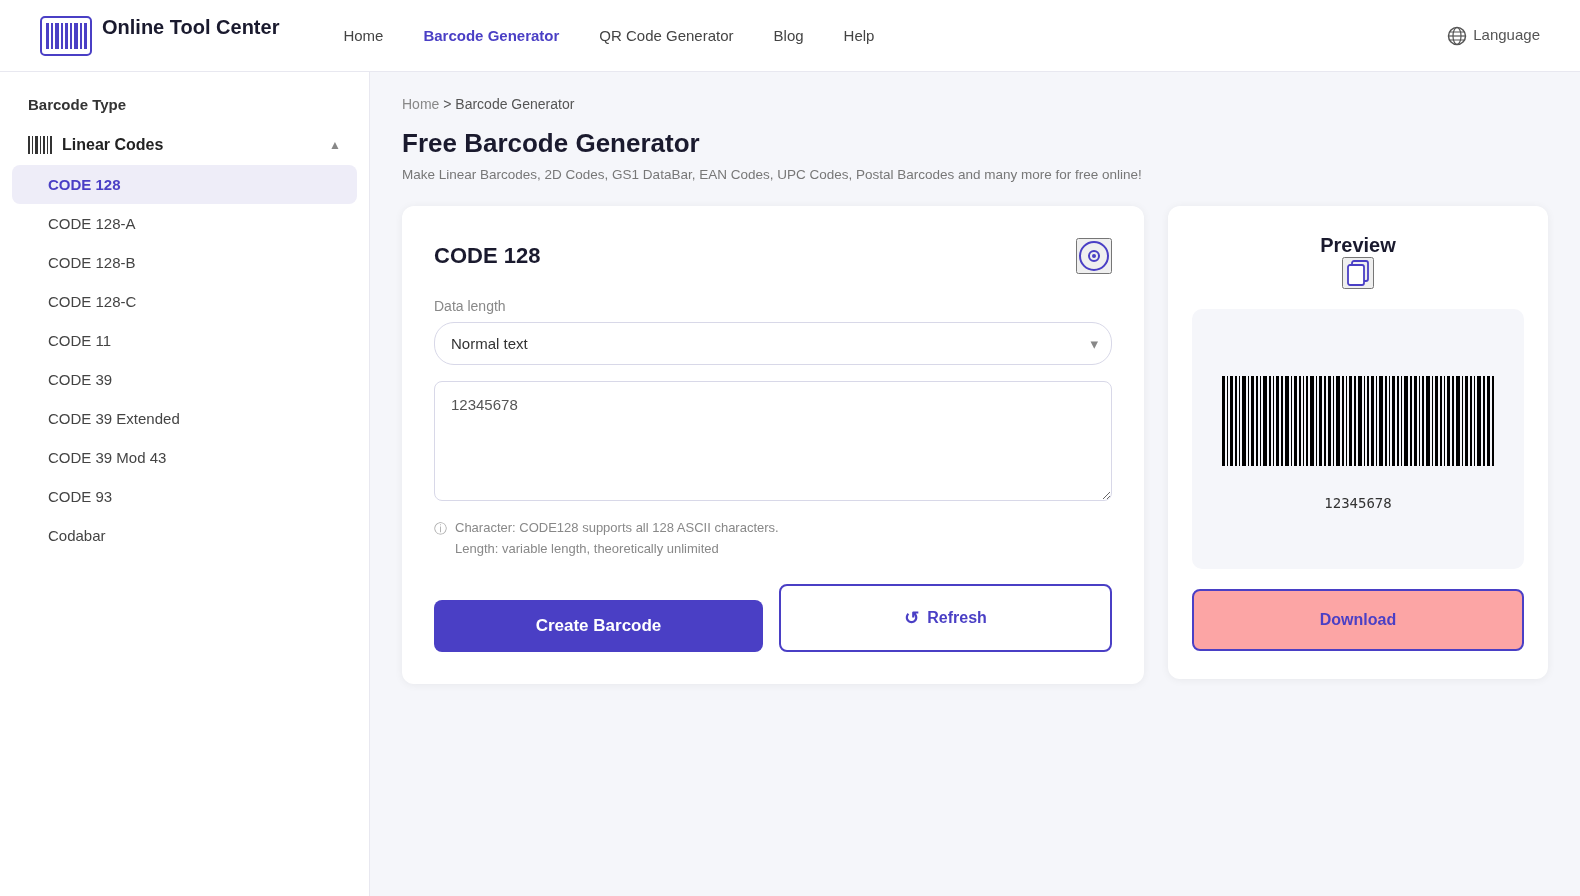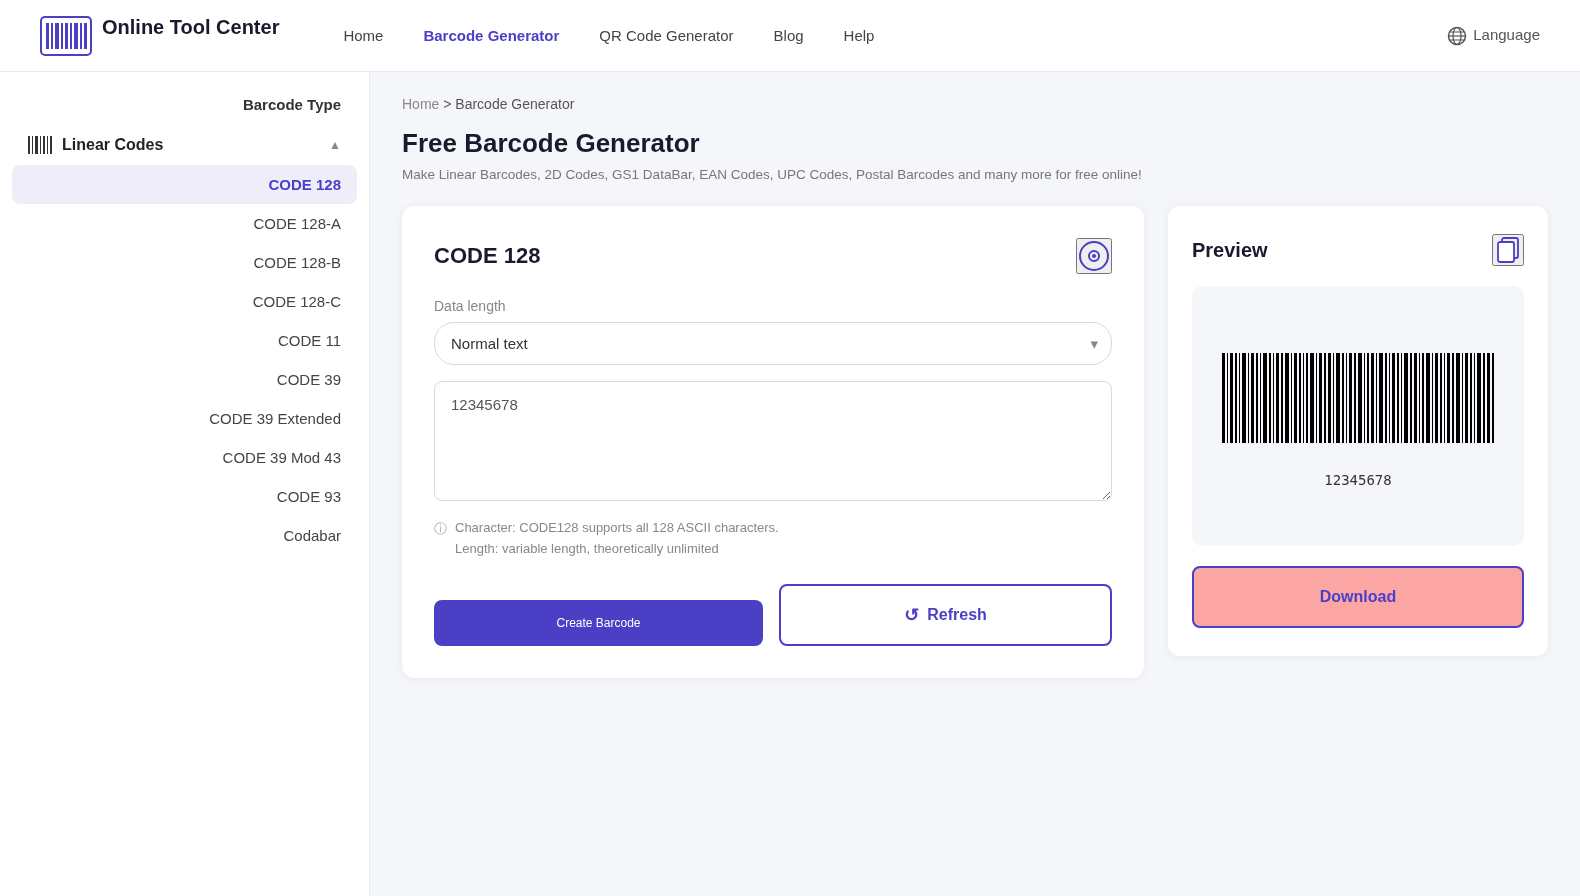--- a/index.html
+++ b/index.html
@@ -64,21 +64,20 @@
       min-height: calc(100vh - 72px);
     }
 
     
     .sidebar {
       width: 370px;
       min-width: 370px;
       background: #fff;
       padding: 24px 0 24px 0;
       border-right: 1px solid #e8e8f0;
-      text-align: right;
     }
     .sidebar-section-title {
       font-size: 15px;
       font-weight: 600;
       color: #333;
       padding: 0 28px 12px 28px;
     }
     .sidebar-category {
       display: flex;
       align-items: center;
@@ -229,22 +228,22 @@
       display: flex;
       gap: 16px;
     }
     .btn-create {
       flex: 1;
       background: #4a3fc5;
       color: #fff;
       border: none;
       border-radius: 8px;
       padding: 16px 24px;
-      font-size: 12px;
-      font-weight: 400;
+      font-size: 17px;
+      font-weight: 700;
       cursor: pointer;
       margin-top: 16px;
     }
     .btn-refresh {
       flex: 1;
       background: #fff;
       color: #4a3fc5;
       border: 2px solid #4a3fc5;
       border-radius: 8px;
       padding: 16px 24px;
@@ -262,20 +261,21 @@
       background: #fff;
       border-radius: 12px;
       padding: 28px 24px 28px 24px;
       box-shadow: 0 1px 8px rgba(0,0,0,0.06);
     }
     .preview-card-header {
       display: flex;
       align-items: center;
       justify-content: space-between;
       margin-bottom: 20px;
+      flex-direction: column;
     }
     .preview-title {
       font-size: 20px;
       font-weight: 700;
       color: #1a1a2e;
     }
     .copy-icon-btn {
       color: #4a3fc5;
       cursor: pointer;
       display: flex;

